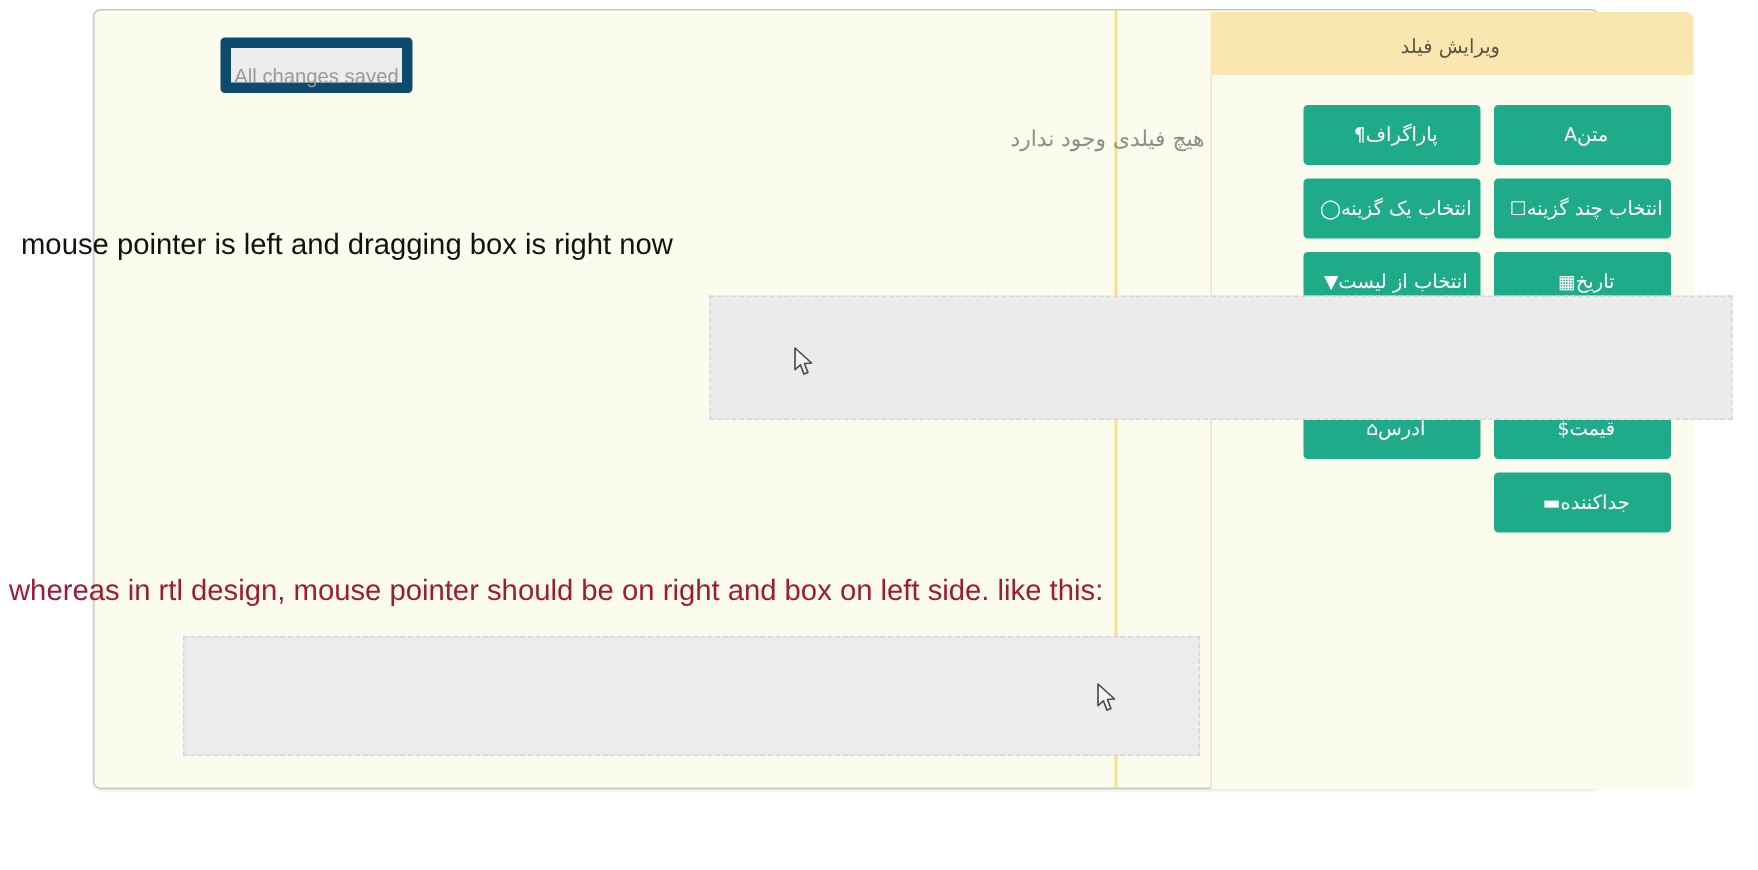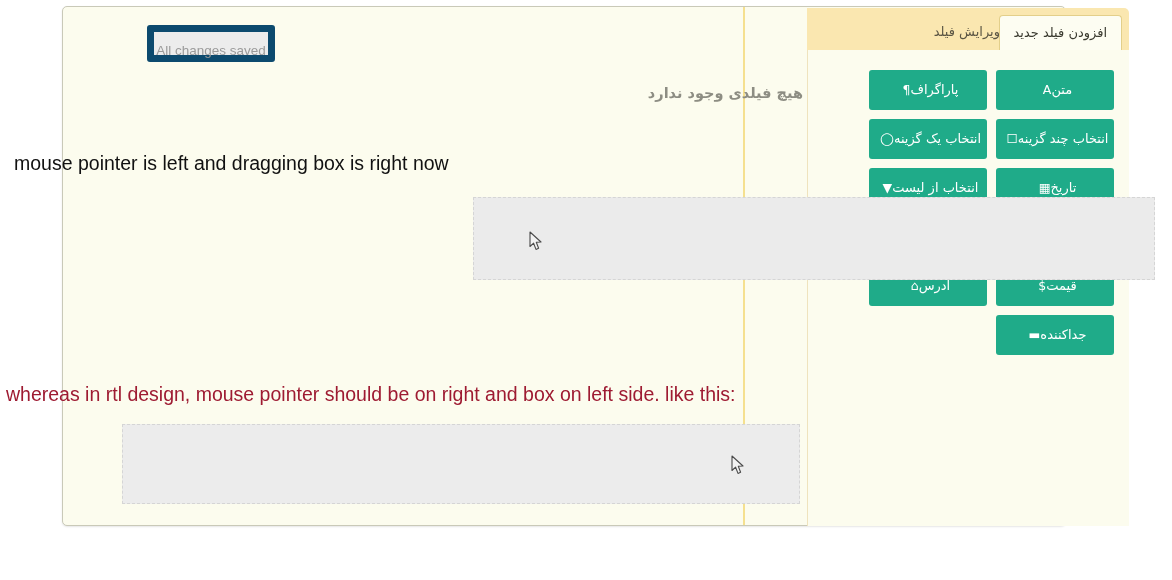--- a/index.html
+++ b/index.html
@@ -64,21 +64,20 @@
     position: absolute;
     left: 440px;
     top: 78px;
     width: 300px;
     text-align: right;
     color: #8d8d83;
     font-size: 14.5px;
     direction: rtl;
     font-family: "DejaVu Sans", sans-serif;
     white-space: nowrap;
-    font-weight: bold;
   }
 
   
   #palette {
     position: absolute;
     left: 744px;
     top: 1px;
     width: 322px;
     height: 518px;
     box-sizing: border-box;
@@ -233,21 +232,20 @@
 
     <div id="panel-divider"></div>
 
     <div id="saved-button">All changes saved</div>
 
     <div id="empty-message">هیچ فیلدی وجود ندارد</div>
 
     <div id="palette">
 
       <div id="palette-tabbar">
-        <div class="tab" id="tab-add">افزودن فیلد جدید</div>
         <div class="tab" id="tab-edit">ویرایش فیلد</div>
       </div>
 
       <div id="palette-body">
         <div id="field-buttons">
             <div class="btn-row">
               <div class="field-btn"><span class="fb-label">متن</span><span class="fb-icon">A</span></div>
               <div class="field-btn"><span class="fb-label">پاراگراف</span><span class="fb-icon">¶</span></div>
             </div>
             <div class="btn-row">

